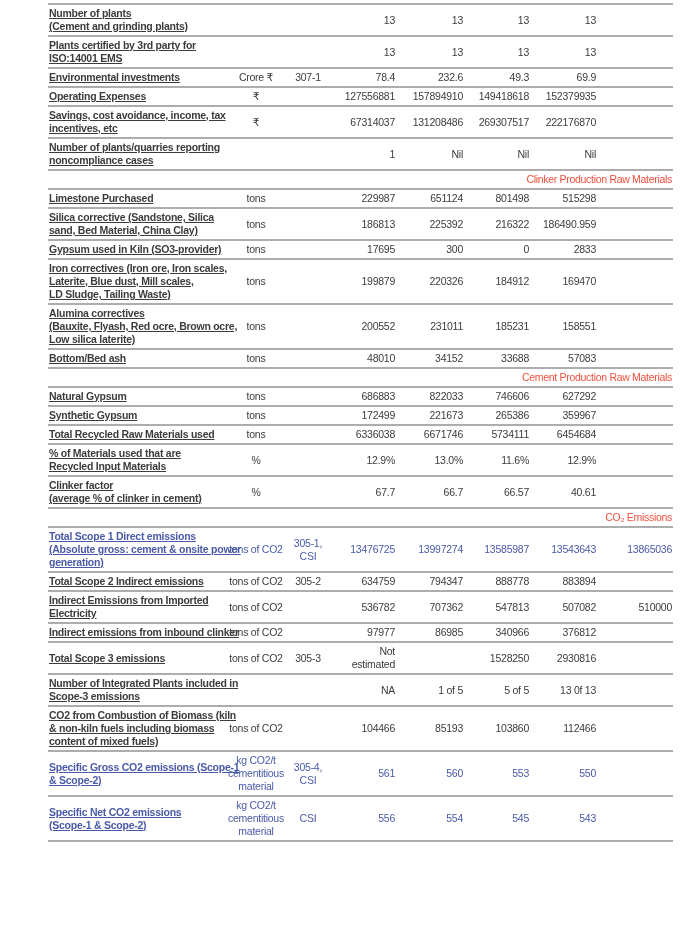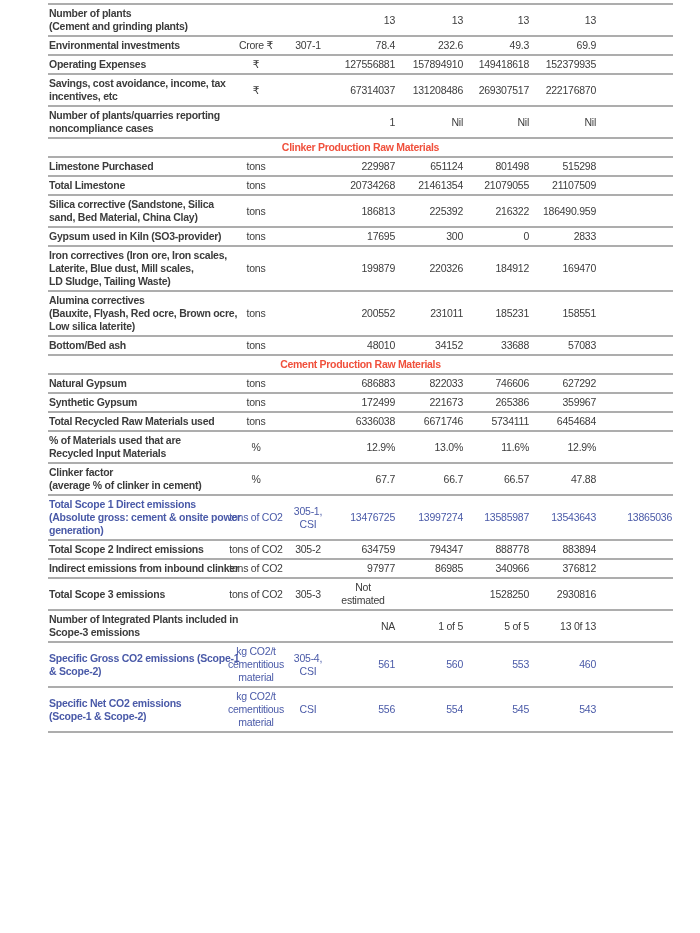--- a/index.html
+++ b/index.html
@@ -35,37 +35,38 @@
   table.esg tr:last-child td {
     border-bottom: 2px solid #adadad;
   }
   td.label {
     text-align: left;
     font-weight: bold;
     color: #1e1e1e;
     white-space: pre;
     letter-spacing: -0.35px;
     padding-right: 4px;
+    text-decoration: underline;
   }
   td.unit, td.code {
     text-align: center;
     white-space: pre-line;
   }
   td.val {
     text-align: right;
     white-space: pre-line;
     padding-right: 1px;
   }
   td.val.wrapval {
-    text-align: center;
+    text-align: right;
   }
   tr.section td {
     color: var(--accent-orange, #f0503c);
-    font-weight: bold;
-    text-align: center;
+    font-weight: normal;
+    text-align: right;
     white-space: pre;
     letter-spacing: -0.3px;
   }
   tr.hl td,
   tr.hl td.label {
     color: var(--accent-blue, #4a5aa8);
   }
 </style>
 </head>
 <body>
@@ -88,20 +89,31 @@
 (Cement and grinding plants)</td>
           <td class="unit"></td>
           <td class="code"></td>
           <td class="val">13</td>
           <td class="val">13</td>
           <td class="val">13</td>
           <td class="val">13</td>
           <td class="val"></td>
         </tr>
         <tr>
+          <td class="label">Plants certified by 3rd party for
+ISO:14001 EMS</td>
+          <td class="unit"></td>
+          <td class="code"></td>
+          <td class="val">13</td>
+          <td class="val">13</td>
+          <td class="val">13</td>
+          <td class="val">13</td>
+          <td class="val"></td>
+        </tr>
+        <tr>
           <td class="label">Environmental investments</td>
           <td class="unit">Crore ₹</td>
           <td class="code">307-1</td>
           <td class="val">78.4</td>
           <td class="val">232.6</td>
           <td class="val">49.3</td>
           <td class="val">69.9</td>
           <td class="val"></td>
         </tr>
         <tr>
@@ -143,30 +155,20 @@
           <td class="label">Limestone Purchased</td>
           <td class="unit">tons</td>
           <td class="code"></td>
           <td class="val">229987</td>
           <td class="val">651124</td>
           <td class="val">801498</td>
           <td class="val">515298</td>
           <td class="val"></td>
         </tr>
         <tr>
-          <td class="label">Total Limestone</td>
-          <td class="unit">tons</td>
-          <td class="code"></td>
-          <td class="val">20734268</td>
-          <td class="val">21461354</td>
-          <td class="val">21079055</td>
-          <td class="val">21107509</td>
-          <td class="val"></td>
-        </tr>
-        <tr>
           <td class="label">Silica corrective (Sandstone, Silica
 sand, Bed Material, China Clay)</td>
           <td class="unit">tons</td>
           <td class="code"></td>
           <td class="val">186813</td>
           <td class="val">225392</td>
           <td class="val">216322</td>
           <td class="val">186490.959</td>
           <td class="val"></td>
         </tr>
@@ -259,22 +261,25 @@
           <td class="val"></td>
         </tr>
         <tr>
           <td class="label">Clinker factor
 (average % of clinker in cement)</td>
           <td class="unit">%</td>
           <td class="code"></td>
           <td class="val">67.7</td>
           <td class="val">66.7</td>
           <td class="val">66.57</td>
-          <td class="val">47.88</td>
-          <td class="val"></td>
+          <td class="val">40.61</td>
+          <td class="val"></td>
+        </tr>
+        <tr class="section">
+          <td colspan="8">CO₂ Emissions</td>
         </tr>
         <tr class="hl">
           <td class="label">Total Scope 1 Direct emissions
 (Absolute gross: cement &amp; onsite power
 generation)</td>
           <td class="unit">tons of CO2</td>
           <td class="code">305-1,
 CSI</td>
           <td class="val">13476725</td>
           <td class="val">13997274</td>
@@ -286,20 +291,31 @@
           <td class="label">Total Scope 2 Indirect emissions</td>
           <td class="unit">tons of CO2</td>
           <td class="code">305-2</td>
           <td class="val">634759</td>
           <td class="val">794347</td>
           <td class="val">888778</td>
           <td class="val">883894</td>
           <td class="val"></td>
         </tr>
         <tr>
+          <td class="label">Indirect Emissions from Imported
+Electricity</td>
+          <td class="unit">tons of CO2</td>
+          <td class="code"></td>
+          <td class="val">536782</td>
+          <td class="val">707362</td>
+          <td class="val">547813</td>
+          <td class="val">507082</td>
+          <td class="val">510000</td>
+        </tr>
+        <tr>
           <td class="label">Indirect emissions from inbound clinker</td>
           <td class="unit">tons of CO2</td>
           <td class="code"></td>
           <td class="val">97977</td>
           <td class="val">86985</td>
           <td class="val">340966</td>
           <td class="val">376812</td>
           <td class="val"></td>
         </tr>
         <tr>
@@ -315,34 +331,46 @@
         </tr>
         <tr>
           <td class="label">Number of Integrated Plants included in
 Scope-3 emissions</td>
           <td class="unit"></td>
           <td class="code"></td>
           <td class="val">NA</td>
           <td class="val">1 of 5</td>
           <td class="val">5 of 5</td>
           <td class="val">13 0f 13</td>
+          <td class="val"></td>
+        </tr>
+        <tr>
+          <td class="label">CO2 from Combustion of Biomass (kiln
+&amp; non-kiln fuels including biomass
+content of mixed fuels)</td>
+          <td class="unit">tons of CO2</td>
+          <td class="code"></td>
+          <td class="val">104466</td>
+          <td class="val">85193</td>
+          <td class="val">103860</td>
+          <td class="val">112466</td>
           <td class="val"></td>
         </tr>
         <tr class="hl">
           <td class="label">Specific Gross CO2 emissions (Scope-1
 &amp; Scope-2)</td>
           <td class="unit">kg CO2/t
 cementitious
 material</td>
           <td class="code">305-4,
 CSI</td>
           <td class="val">561</td>
           <td class="val">560</td>
           <td class="val">553</td>
-          <td class="val">460</td>
+          <td class="val">550</td>
           <td class="val"></td>
         </tr>
         <tr class="hl">
           <td class="label">Specific Net CO2 emissions
 (Scope-1 &amp; Scope-2)</td>
           <td class="unit">kg CO2/t
 cementitious
 material</td>
           <td class="code">CSI</td>
           <td class="val">556</td>

